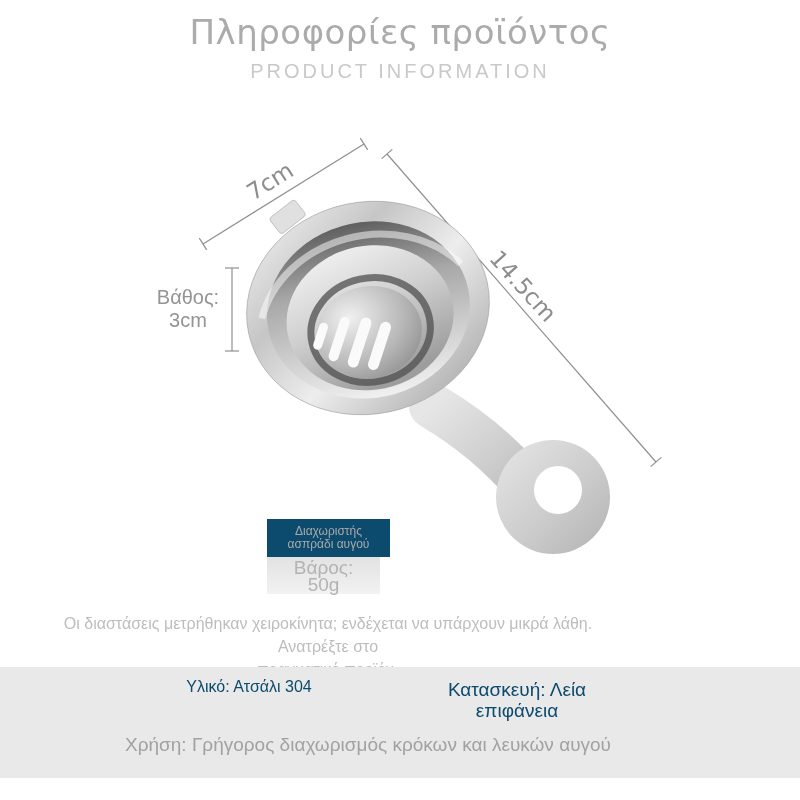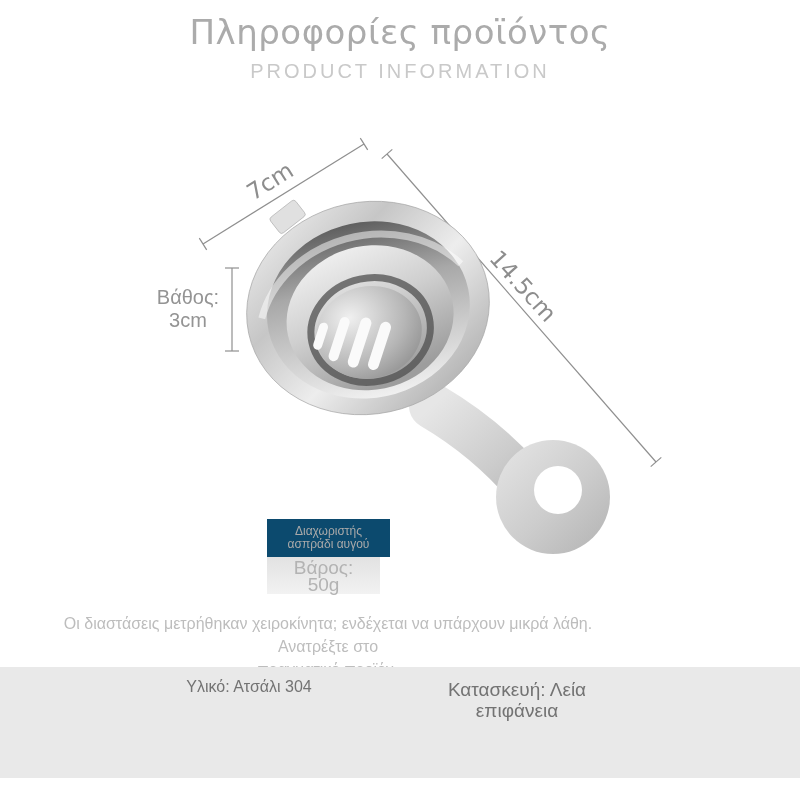--- a/index.html
+++ b/index.html
@@ -61,21 +61,21 @@
     position:absolute;left:28px;top:612px;width:600px;margin:0;
     text-align:center;
     font-size:16px;line-height:23px;
     color:#bdbdbd;
   }
   
   .spec-band{
     position:absolute;left:0;top:667px;width:800px;height:111px;
     background:#e9e9e9;
   }
-  .spec{position:absolute;color:#737373;}
+  .spec{position:absolute;color:#0c4a6e;}
   .spec-material{left:149px;top:11px;width:200px;text-align:center;font-size:16px;}
   .spec-construction{left:417px;top:12px;width:200px;text-align:center;font-size:19px;line-height:21px;}
   .spec-usage{left:125px;top:67px;font-size:19px;color:#a2a2a2;white-space:nowrap;}
 </style>
 </head>
 <body>
 
 <div class="canvas">
 
   <div class="page-title">Πληροφορίες προϊόντος</div>
@@ -180,15 +180,16 @@
     <span>Οι διαστάσεις μετρήθηκαν χειροκίνητα; ενδέχεται να υπάρχουν μικρά λάθη. Ανατρέξτε στο</span><br>
     <span>πραγματικό προϊόν.</span>
   </p>
 
   <div class="spec-band">
     <div class="spec spec-material">Υλικό: Ατσάλι 304</div>
     <div class="spec spec-construction">
       <span>Κατασκευή: Λεία</span><br>
       <span>επιφάνεια</span>
     </div>
+    <div class="spec spec-usage">Χρήση: Γρήγορος διαχωρισμός κρόκων και λευκών αυγού</div>
   </div>
 
 </div>
 
 </body></html>

